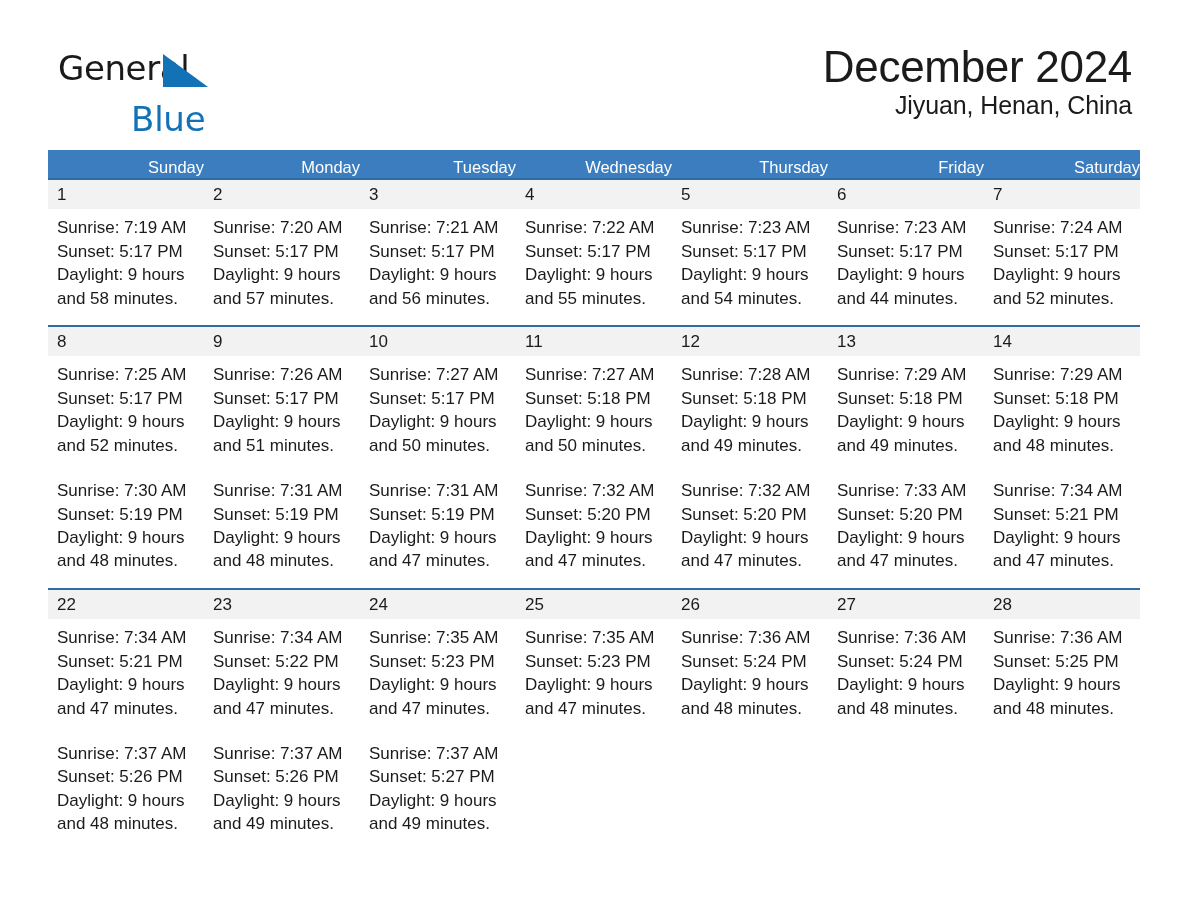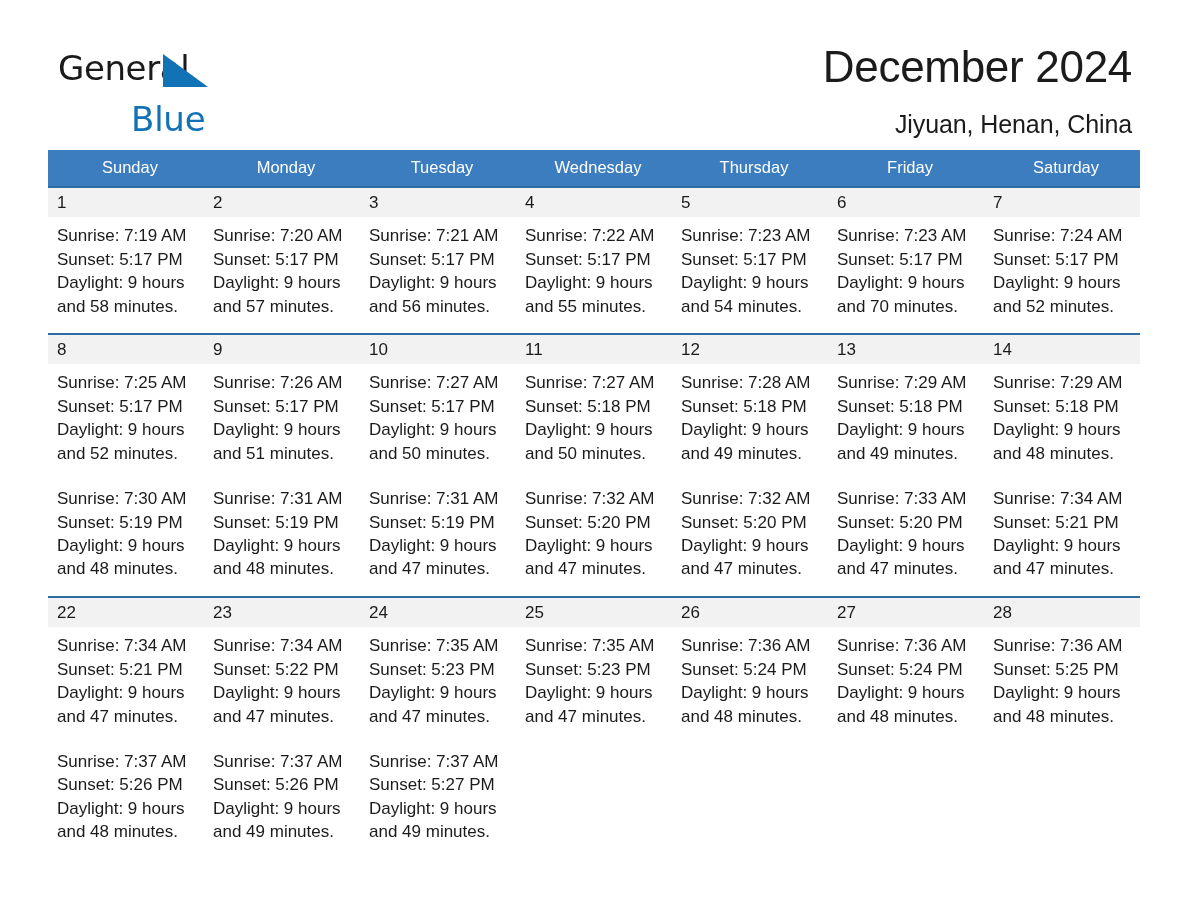--- a/index.html
+++ b/index.html
@@ -78,38 +78,38 @@
     font-size: 44px;
     font-weight: 400;
     color: #1b1b1b;
     line-height: 1.05;
     letter-spacing: -0.3px;
   }
   .location-title {
     font-size: 25px;
     font-weight: 400;
     color: #1b1b1b;
-    margin-top: 20px;
+    margin-top: 1px;
     letter-spacing: -0.1px;
   }
 
   
   .calendar {
     width: 1092px;
     border-collapse: collapse;
     table-layout: fixed;
   }
 
   .dow-row th {
     background: #3b7dbe;
     color: #ffffff;
     font-size: 16.5px;
     font-weight: 400;
-    text-align: center;
-    padding: 8px 0 9px 8px;
+    text-align: right;
+    padding: 8px 0 1px 8px;
     border: 0;
   }
 
   .week-sep td {
     height: 12px;
     padding: 0;
     border: 0;
     background: #ffffff;
   }
 
@@ -226,21 +226,21 @@
         <td>
           <span class="info-line">Sunrise: 7:23 AM</span>
           <span class="info-line">Sunset: 5:17 PM</span>
           <span class="info-line">Daylight: 9 hours</span>
           <span class="info-line">and 54 minutes.</span>
         </td>
         <td>
           <span class="info-line">Sunrise: 7:23 AM</span>
           <span class="info-line">Sunset: 5:17 PM</span>
           <span class="info-line">Daylight: 9 hours</span>
-          <span class="info-line">and 70 minutes.</span>
+          <span class="info-line">and 44 minutes.</span>
         </td>
         <td>
           <span class="info-line">Sunrise: 7:24 AM</span>
           <span class="info-line">Sunset: 5:17 PM</span>
           <span class="info-line">Daylight: 9 hours</span>
           <span class="info-line">and 52 minutes.</span>
         </td>
       </tr>
       <tr class="week-sep">
           <td colspan="7"></td>

